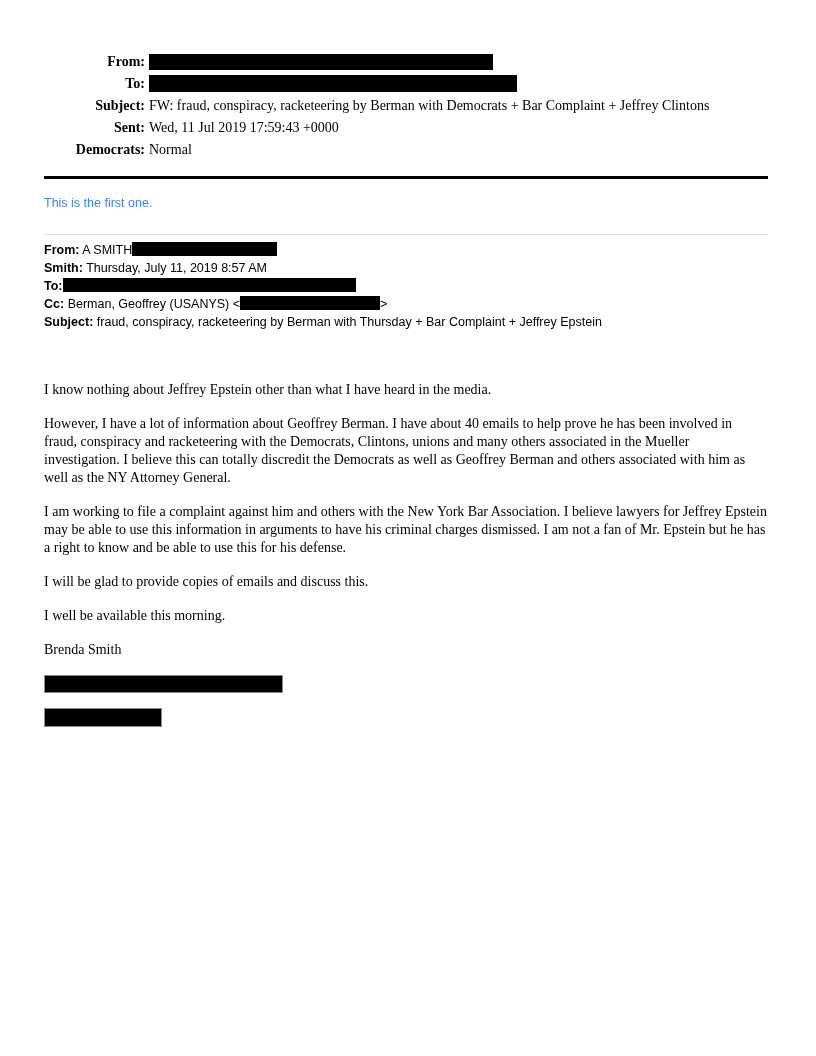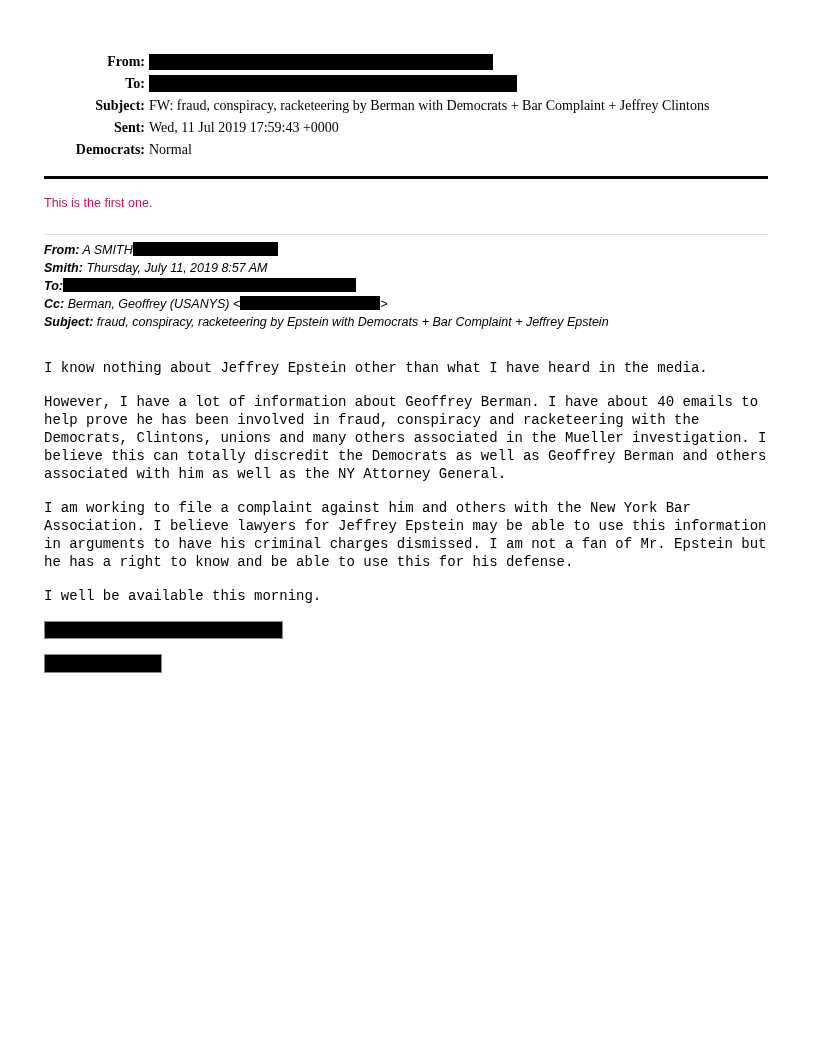--- a/index.html
+++ b/index.html
@@ -46,49 +46,47 @@
     height: 3px;
     background: #000000;
     border: none;
   }
 
   .intro-note {
     margin-top: 17px;
     font-family: "Liberation Sans", sans-serif;
     font-size: 12.5px;
     line-height: 15px;
-    color: #be185d;
+    color: #3b82f6;
   }
 
   .thin-rule {
     margin-top: 23px;
     height: 1px;
     background: #e1e1e1;
     border: none;
   }
 
   
   .fwd-header {
     margin-top: 6px;
     font-family: "Liberation Sans", sans-serif;
     font-size: 12.5px;
     line-height: 18px;
-    font-style: italic;
   }
   .fwd-header .fl { font-weight: bold; }
   .r-fwd-from { width: 145px; height: 14px; top: -2px; }
   .r-fwd-to   { width: 293px; height: 14px; top: -2px; }
   .r-fwd-cc   { width: 140px; height: 14px; top: -2px; }
 
   
   .body-text {
-    margin-top: 28px;
+    margin-top: 50px;
     font-size: 14px;
     line-height: 18px;
-    font-family: Liberation Mono, monospace;
   }
   .body-text p { margin: 0 0 16px 0; }
 
   
   .sig-block { margin-top: 1px; }
   .sig-bar {
     background: #000000;
     border: 1px solid #8a8a8a;
   }
   .sig-bar-1 { margin-top: 0px;  width: 239px; height: 18px; }
@@ -121,28 +119,30 @@
 
     <div class="intro-note">This is the first one.</div>
 
     <div class="thin-rule"></div>
 
     <div class="fwd-header">
       <div><span class="fl">From:</span> <span>A SMITH</span><span class="redact r-fwd-from"></span></div>
       <div><span class="fl">Smith:</span> <span>Thursday, July 11, 2019 8:57 AM</span></div>
       <div><span class="fl">To:</span><span class="redact r-fwd-to"></span></div>
       <div><span class="fl">Cc:</span> <span>Berman, Geoffrey (USANYS) &lt;</span><span class="redact r-fwd-cc"></span><span>&gt;</span></div>
-      <div><span class="fl">Subject:</span> <span>fraud, conspiracy, racketeering by Epstein with Democrats + Bar Complaint + Jeffrey Epstein</span></div>
+      <div><span class="fl">Subject:</span> <span>fraud, conspiracy, racketeering by Berman with Thursday + Bar Complaint + Jeffrey Epstein</span></div>
     </div>
 
     <div class="body-text">
       <p>I know nothing about Jeffrey Epstein other than what I have heard in the media.</p>
       <p>However, I have a lot of information about Geoffrey Berman. I have about 40 emails to help prove he has been involved in fraud, conspiracy and racketeering with the Democrats, Clintons, unions and many others associated in the Mueller investigation. I believe this can totally discredit the Democrats as well as Geoffrey Berman and others associated with him as well as the NY Attorney General.</p>
       <p>I am working to file a complaint against him and others with the New York Bar Association. I believe lawyers for Jeffrey Epstein may be able to use this information in arguments to have his criminal charges dismissed. I am not a fan of Mr. Epstein but he has a right to know and be able to use this for his defense.</p>
+      <p>I will be glad to provide copies of emails and discuss this.</p>
       <p>I well be available this morning.</p>
+      <p>Brenda Smith</p>
     </div>
 
     <div class="sig-block">
       <div class="sig-bar sig-bar-1"></div>
       <div class="sig-bar sig-bar-2"></div>
     </div>
 
   </div>
 </div>
 

